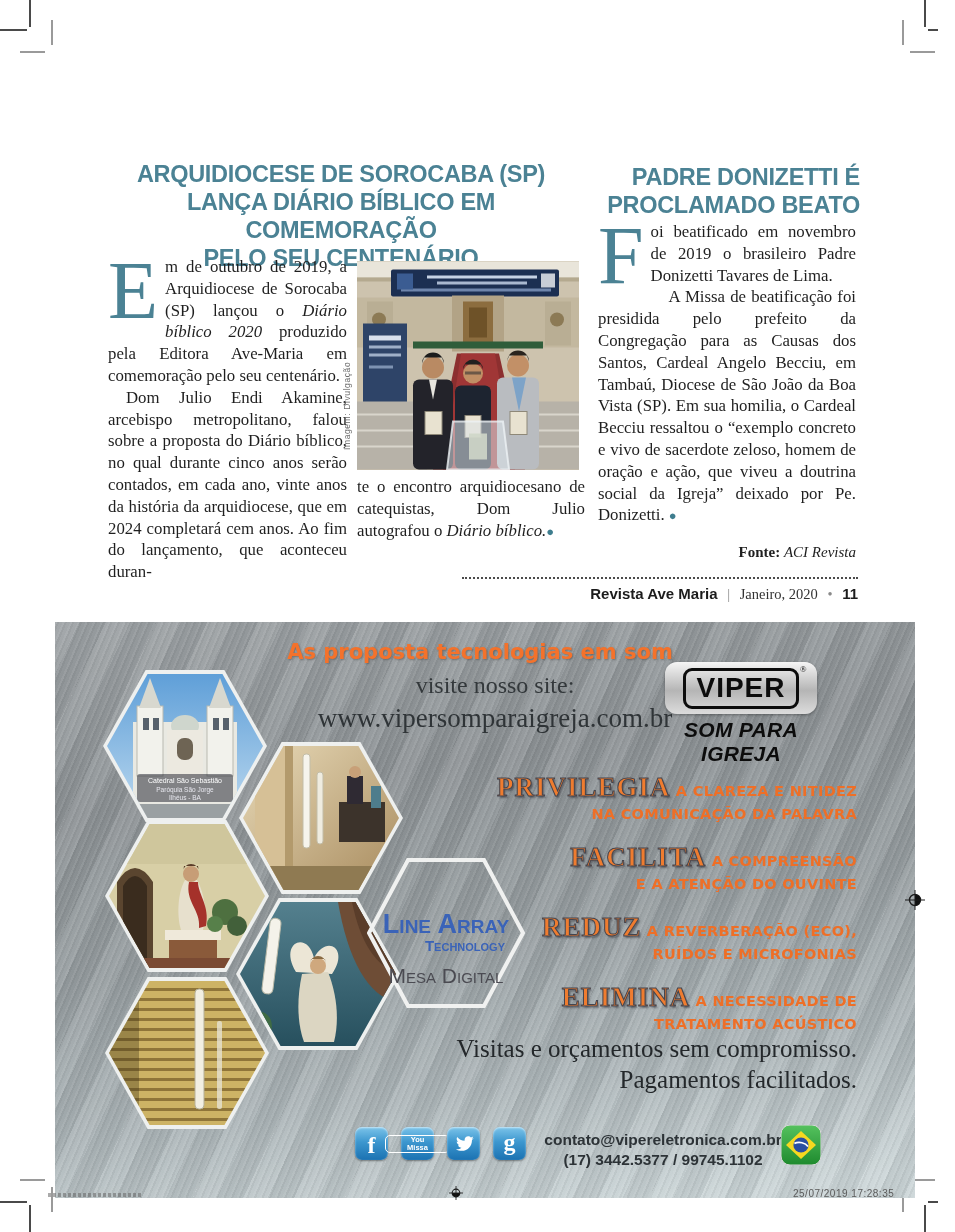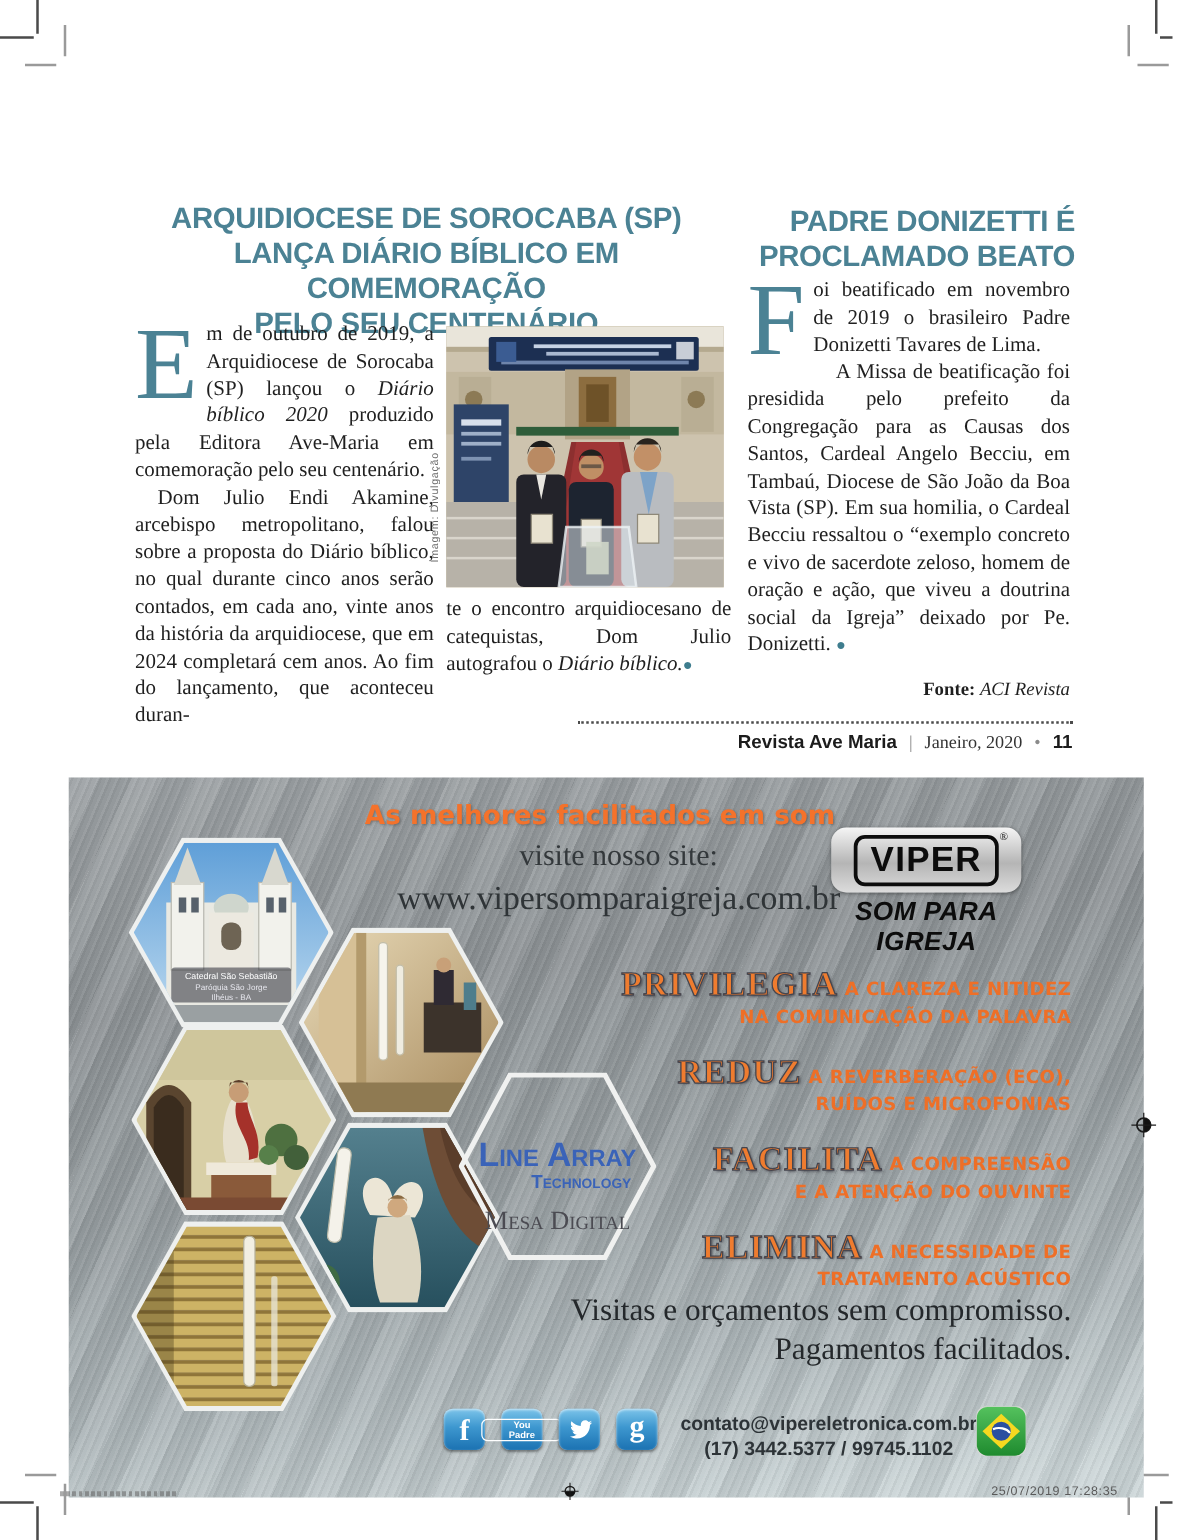--- a/index.html
+++ b/index.html
@@ -77,21 +77,21 @@
         clip-path:polygon(26% 0,74% 0,100% 50%,74% 100%,26% 100%,0 50%);overflow:hidden;}
   .hexi svg{display:block;width:100%;height:100%;}
   #hex-linearray{position:absolute;left:312px;top:196px;width:158px;height:150px;margin-top:40px;}
   #hex-linearray svg.outline{position:absolute;left:0;top:0;width:100%;height:100%;}
   #la-text{position:absolute;left:8px;top:52px;width:142px;text-align:center;}
   #la-1{font-family:"Liberation Sans",sans-serif;font-variant:small-caps;font-weight:700;
         font-size:27px;line-height:28px;color:#3a63b8;}
   #la-2{font-family:"Liberation Sans",sans-serif;font-variant:small-caps;font-weight:700;
         font-size:15px;line-height:16px;color:#3a63b8;text-align:right;padding-right:12px;}
   #la-3{font-variant:small-caps;font-size:21px;line-height:24px;color:#4b4b52;margin-top:10px;
-        font-family:Liberation Serif, serif;}
+        font-family:Liberation Sans, sans-serif;}
 
   
   #benefits{position:absolute;right:58px;top:150px;width:440px;display:flex;flex-direction:column;
             gap:17px;align-items:flex-end;}
   .benefit{text-align:right;}
   .kw{font-family:"Liberation Serif",serif;font-weight:700;font-size:27px;color:#ef7c2f;
       letter-spacing:1px;-webkit-text-stroke:1px #45454e;text-shadow:1.5px 1.5px 2px rgba(45,45,52,.55);}
   .krest{font-family:"DejaVu Sans",sans-serif;font-weight:700;font-size:14.5px;color:#ee6f27;
          letter-spacing:.3px;}
   .benefit .l2{line-height:21px;}
@@ -257,21 +257,21 @@
   <div id="page-footer">
     <span class="mag">Revista Ave Maria</span>
     <span class="sep">|</span>
     <span>Janeiro, 2020</span>
     <span class="sep">•</span>
     <span class="pg">11</span>
   </div>
 
   <div id="ad">
 
-    <div id="ad-tagline">As melhores facilitados em som</div>
+    <div id="ad-tagline">As proposta tecnologias em som</div>
     <div id="ad-visit">visite nosso site:</div>
     <div id="ad-url">www.vipersomparaigreja.com.br</div>
 
     <div id="viper-plate">
       <div id="viper-inner">
         <span id="viper-word">VIPER</span>
         <span id="viper-reg">®</span>
       </div>
     </div>
     <div id="viper-sub">SOM PARA IGREJA</div>
@@ -400,46 +400,46 @@
         <div id="la-3">Mesa Digital</div>
       </div>
     </div>
 
     <div id="benefits">
       <div class="benefit">
         <div class="l1"><span class="kw">PRIVILEGIA</span><span class="krest"> A CLAREZA E NITIDEZ</span></div>
         <div class="l2"><span class="krest">NA COMUNICAÇÃO DA PALAVRA</span></div>
       </div>
       <div class="benefit">
+        <div class="l1"><span class="kw">FACILITA</span><span class="krest"> A COMPREENSÃO</span></div>
+        <div class="l2"><span class="krest">E A ATENÇÃO DO OUVINTE</span></div>
+      </div>
+      <div class="benefit">
         <div class="l1"><span class="kw">REDUZ</span><span class="krest"> A REVERBERAÇÃO (ECO),</span></div>
         <div class="l2"><span class="krest">RUÍDOS E MICROFONIAS</span></div>
-      </div>
-      <div class="benefit">
-        <div class="l1"><span class="kw">FACILITA</span><span class="krest"> A COMPREENSÃO</span></div>
-        <div class="l2"><span class="krest">E A ATENÇÃO DO OUVINTE</span></div>
       </div>
       <div class="benefit">
         <div class="l1"><span class="kw">ELIMINA</span><span class="krest"> A NECESSIDADE DE</span></div>
         <div class="l2"><span class="krest">TRATAMENTO ACÚSTICO</span></div>
       </div>
     </div>
 
     <div id="ad-visits">
       <div>Visitas e orçamentos sem compromisso.</div>
       <div>Pagamentos facilitados.</div>
     </div>
 
     <div id="social-icons">
       <div class="sicon">
         <span class="fbglyph">f</span>
       </div>
       <div class="sicon">
         <div class="ytbox">
           <div>You</div>
-          <div>Padre</div>
+          <div>Missa</div>
         </div>
       </div>
       <div class="sicon">
         <svg width="26" height="26" viewBox="0 0 32 32">
           <path fill="#fff" d="M28 8.6c-.8.4-1.7.6-2.6.8.9-.6 1.6-1.4 2-2.5-.9.5-1.9.9-2.9 1.1-.8-.9-2-1.5-3.3-1.5-2.5 0-4.5 2-4.5 4.5 0 .4 0 .7.1 1-3.7-.2-7-2-9.2-4.7-.4.7-.6 1.5-.6 2.3 0 1.6.8 2.9 2 3.7-.7 0-1.4-.2-2-.5v.1c0 2.2 1.6 4 3.6 4.4-.4.1-.8.2-1.2.2-.3 0-.6 0-.8-.1.6 1.8 2.2 3.1 4.2 3.1-1.5 1.2-3.5 1.9-5.6 1.9h-1.1c2 1.3 4.4 2 6.9 2 8.3 0 12.8-6.9 12.8-12.8v-.6c.9-.6 1.6-1.4 2.2-2.4z"></path>
         </svg>
       </div>
       <div class="sicon">
         <span class="gglyph">g</span>
       </div>

